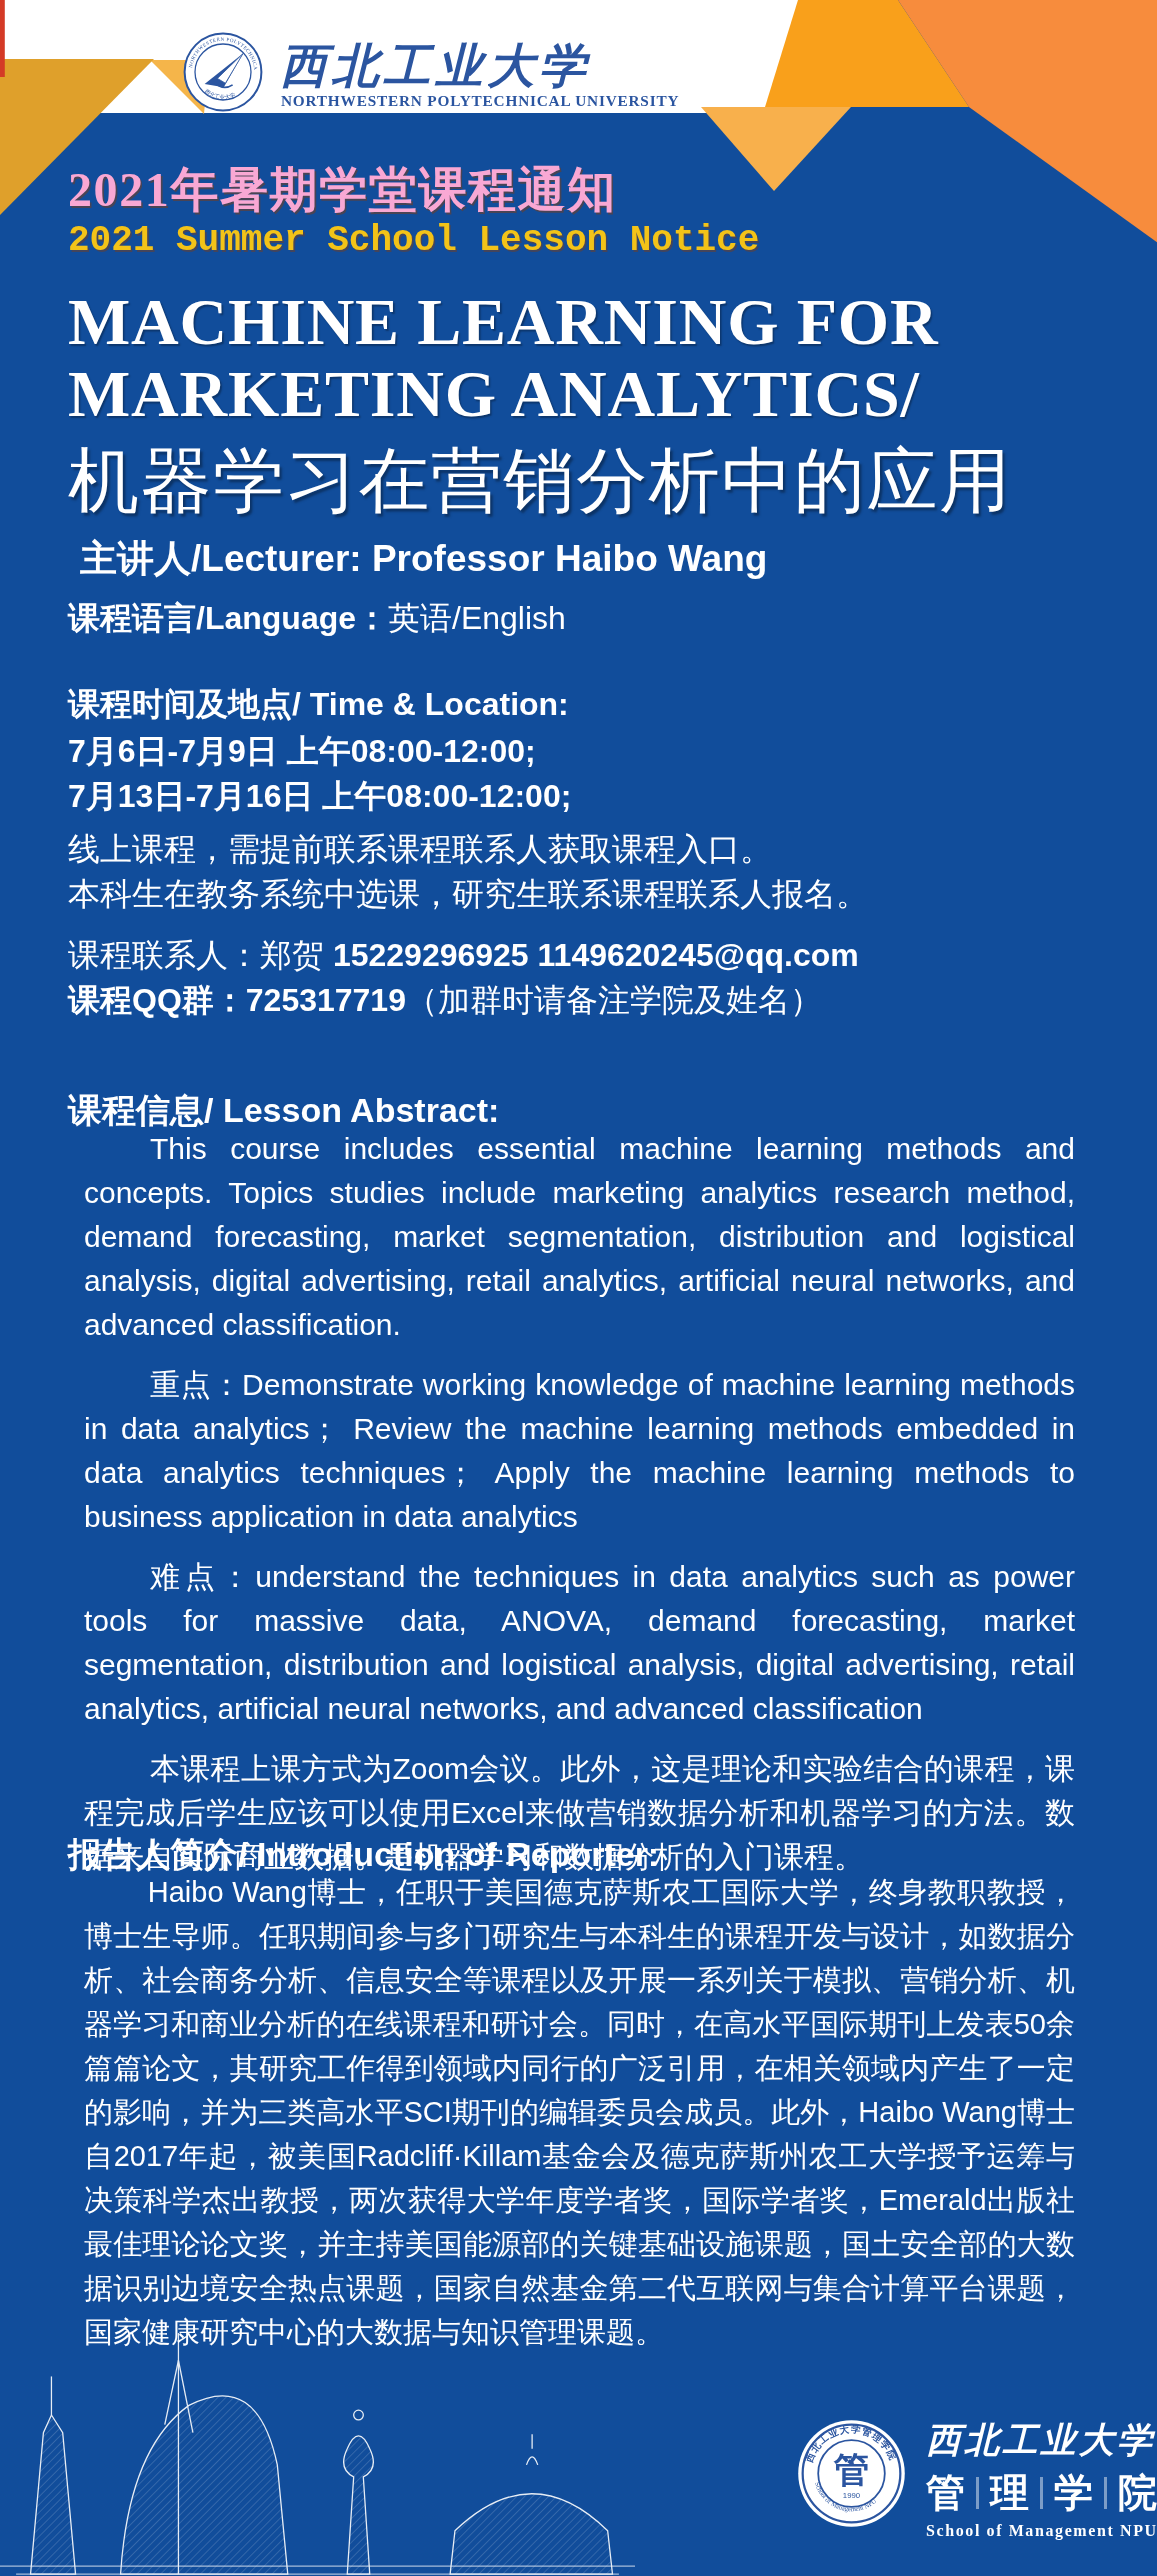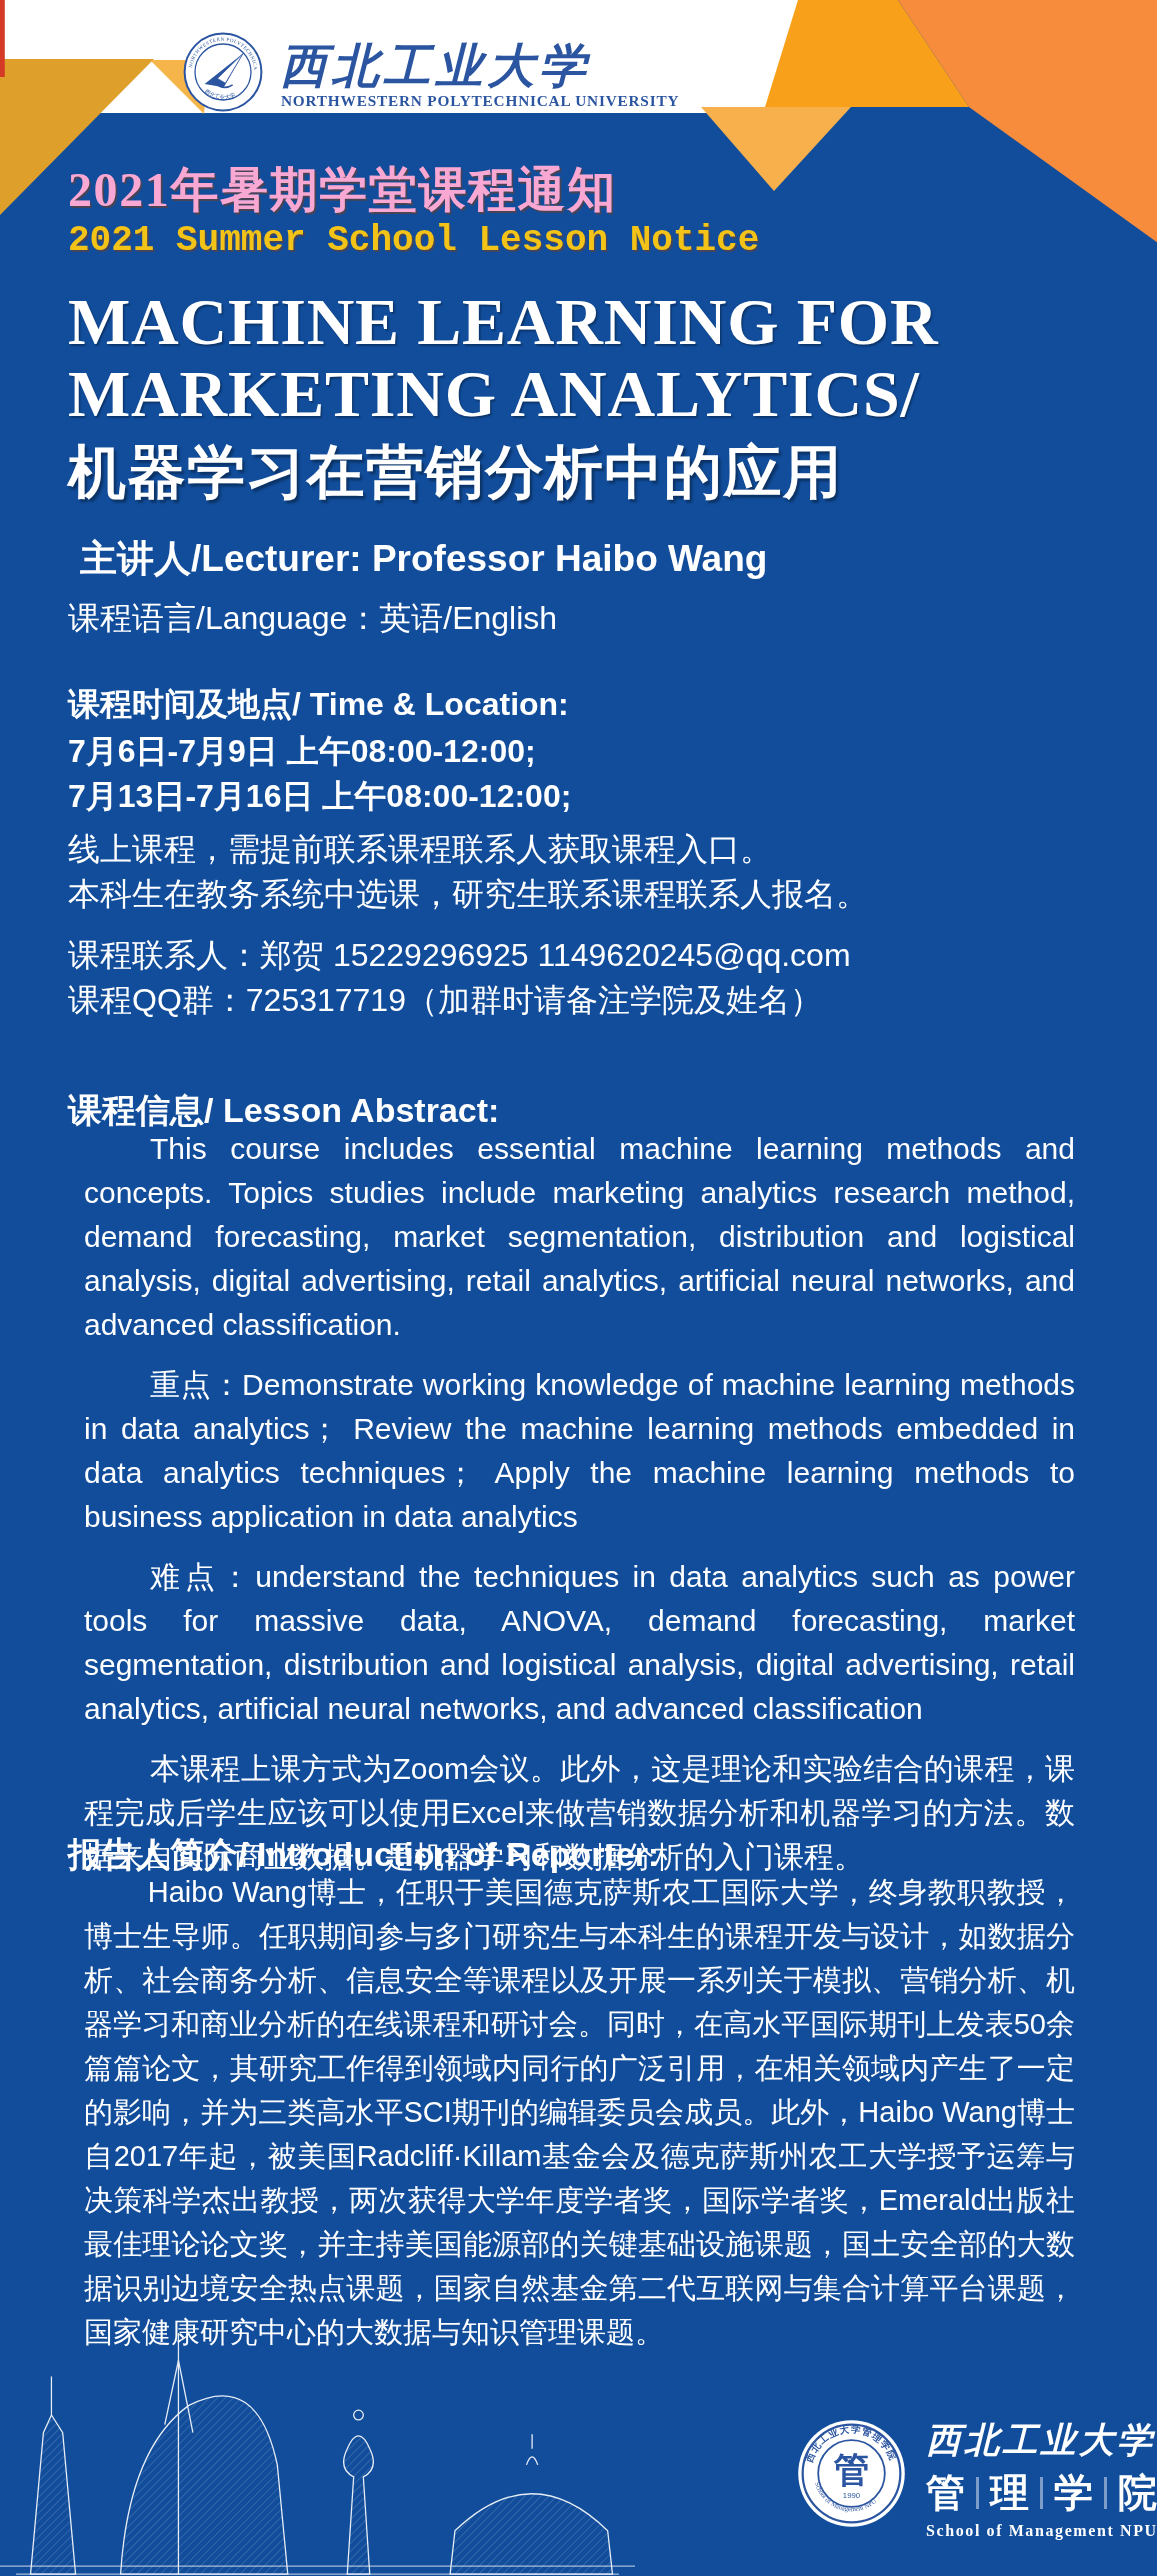--- a/index.html
+++ b/index.html
@@ -41,28 +41,28 @@
     text-shadow:1.6px 1.6px 0 rgba(130,60,15,.45);
   }
 
   
   .title-en{
     left:68px;top:286px;width:1045px;color:#fff;font-family:"Liberation Serif",serif;
     font-size:66px;line-height:72px;font-weight:600;letter-spacing:0.8px;
     text-shadow:1.6px 2.4px 1.6px rgba(0,0,0,.30);white-space:nowrap;
   }
   .title-cn{
-    left:68px;top:434px;width:1069px;color:#fff;font-size:58px;font-weight:bold;
+    left:68px;top:434px;width:1069px;color:#fff;font-size:71px;font-weight:normal;
     font-family:"Liberation Serif",serif;letter-spacing:1.6px;white-space:nowrap;
     text-shadow:2.4px 3.2px 2.4px rgba(0,0,0,.35);
   }
   .lecturer{left:80px;top:534px;font-size:37px;font-weight:bold;white-space:nowrap;}
 
   .line40{left:68px;font-size:32px;white-space:nowrap;}
-  .b{font-weight:normal;}
+  .b{font-weight:bold;}
   .lang-line{top:597px;}
   .time-heading{top:683px;font-weight:bold;}
   .time-1{top:730px;font-weight:bold;}
   .time-2{top:775px;font-weight:bold;}
   .note-1{top:828px;font-weight:400;}
   .note-2{top:873px;font-weight:400;}
   .contact-line{top:934px;}
   .qq-line{top:979px;}
 
   .section-heading{left:68px;font-size:34px;font-weight:bold;white-space:nowrap;margin-top:25px;}

